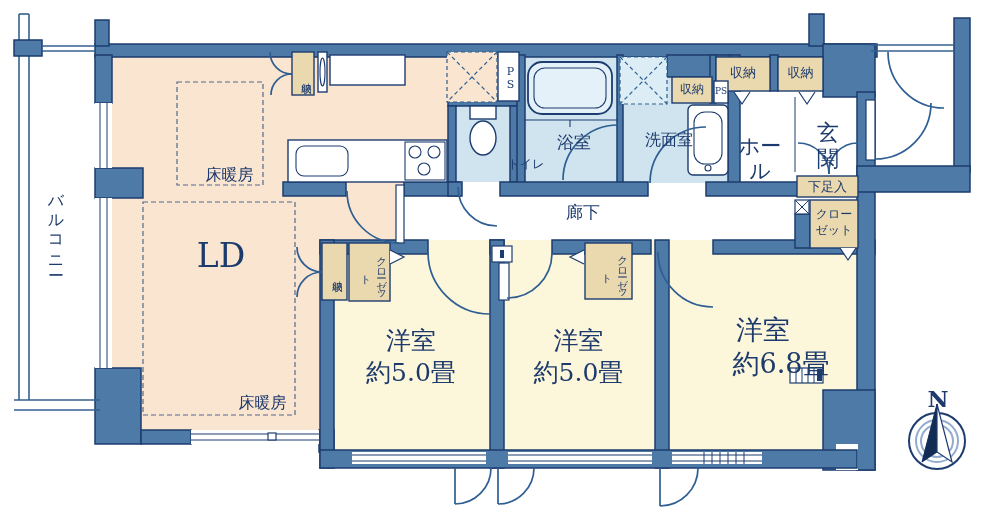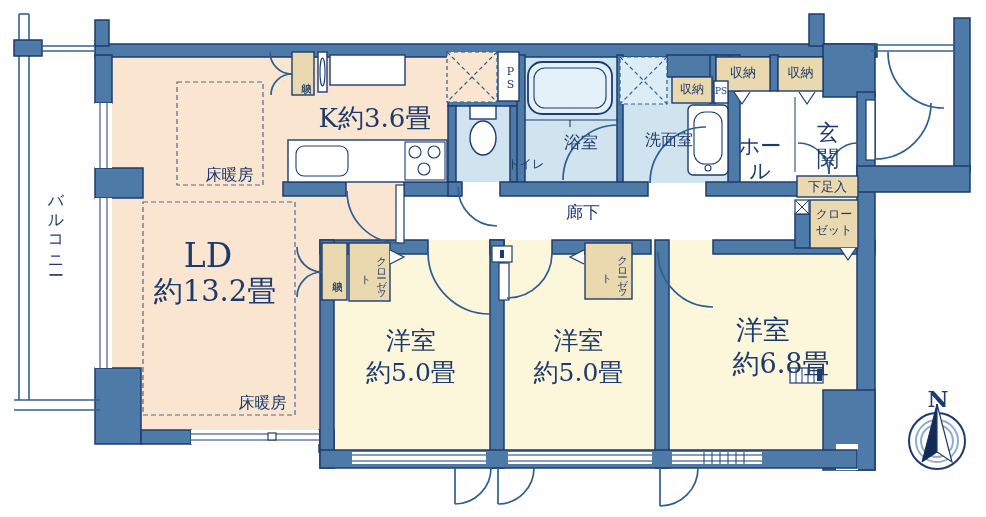--- a/index.html
+++ b/index.html
@@ -267,30 +267,28 @@
     <circle class="ring" cx="937" cy="441" r="28"></circle>
     <circle class="ring2" cx="937" cy="441" r="21"></circle>
     <circle class="ring2" cx="937" cy="441" r="16"></circle>
     <path class="needle-dark" d="M 937,404 L 922,462 L 937,452 Z"></path>
     <path class="leaf" d="M 937,404 L 952,462 L 937,452 Z"></path>
   </g>
 </svg>
 
   <div class="lbl v" style="left:40px;top:168px;width:26px;height:115px;font-size:16px;letter-spacing:3px;">バルコニー</div>
 
-  <div class="lbl" style="left:300px;top:103px;width:150px;font-size:26px;">K約3.6畳</div>
-
-  <div class="lbl" style="left:158px;top:236px;width:100px;font-size:33px;text-align:center;">LD</div>
-  <div class="lbl" style="left:125px;top:274px;width:180px;font-size:29px;">約13.2畳</div>
+
+  <div class="lbl" style="left:171px;top:236px;width:100px;font-size:33px;text-align:center;">LD</div>
 
   <div class="lbl" style="left:192px;top:165px;width:75px;font-size:16px;">床暖房</div>
   <div class="lbl" style="left:225px;top:393px;width:75px;font-size:16px;">床暖房</div>
 
   <div class="lbl" style="left:456px;top:157px;width:44px;font-size:12px;padding-left:48px;">トイレ</div>
-  <div class="lbl" style="left:550px;top:132px;width:48px;font-size:17px;text-align:right;">浴室</div>
+  <div class="lbl" style="left:550px;top:132px;width:48px;font-size:17px;">浴室</div>
   <div class="lbl" style="left:624px;top:130px;width:60px;font-size:16px;margin-left:15px;">洗面室</div>
   <div class="lbl" style="left:561px;top:202px;width:44px;font-size:17px;">廊下</div>
   <div class="lbl" style="left:732px;top:134px;width:56px;font-size:21px;">ホール</div>
   <div class="lbl" style="left:809px;top:120px;width:38px;font-size:22px;">玄関</div>
   <div class="lbl" style="left:799px;top:179px;width:57px;font-size:13px;">下足入</div>
   <div class="lbl wrap" style="left:812px;top:206px;width:44px;font-size:12px;line-height:1.35;">クローゼット</div>
 
   <div class="lbl vu" style="left:293px;top:56px;width:20px;height:38px;font-size:10.5px;">収納</div>
   <div class="lbl vu" style="left:326px;top:250px;width:18px;height:46px;font-size:10.5px;">収納</div>
   <div class="lbl vu" style="left:351px;top:247px;width:38px;height:52px;font-size:10.5px;line-height:1.5;">クローゼット</div>

